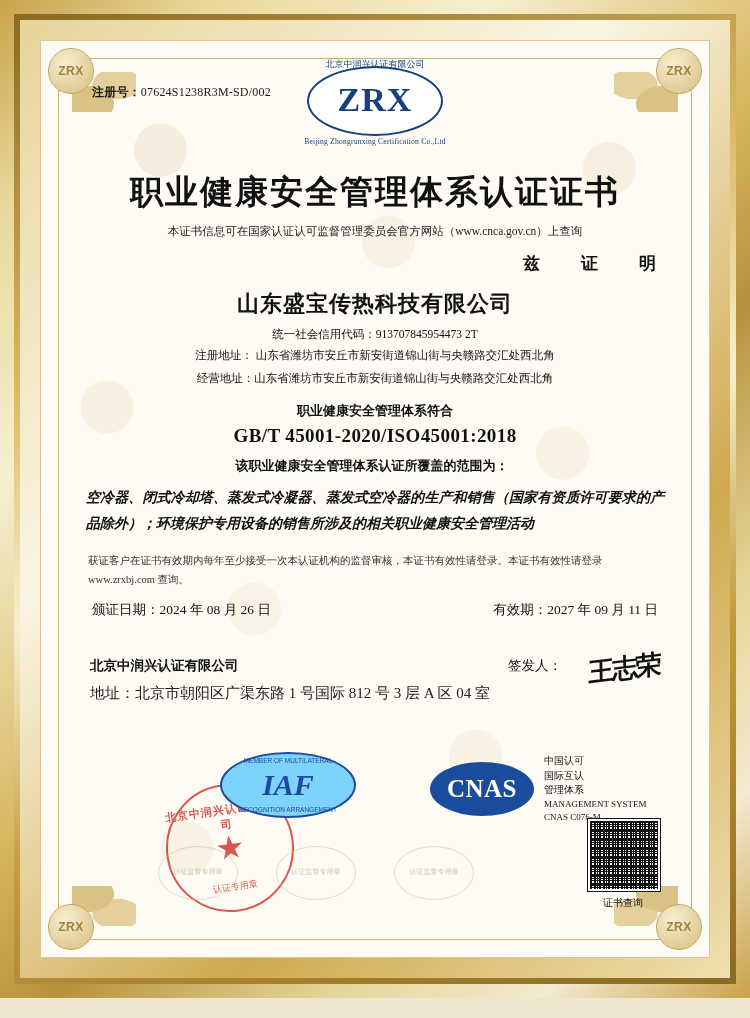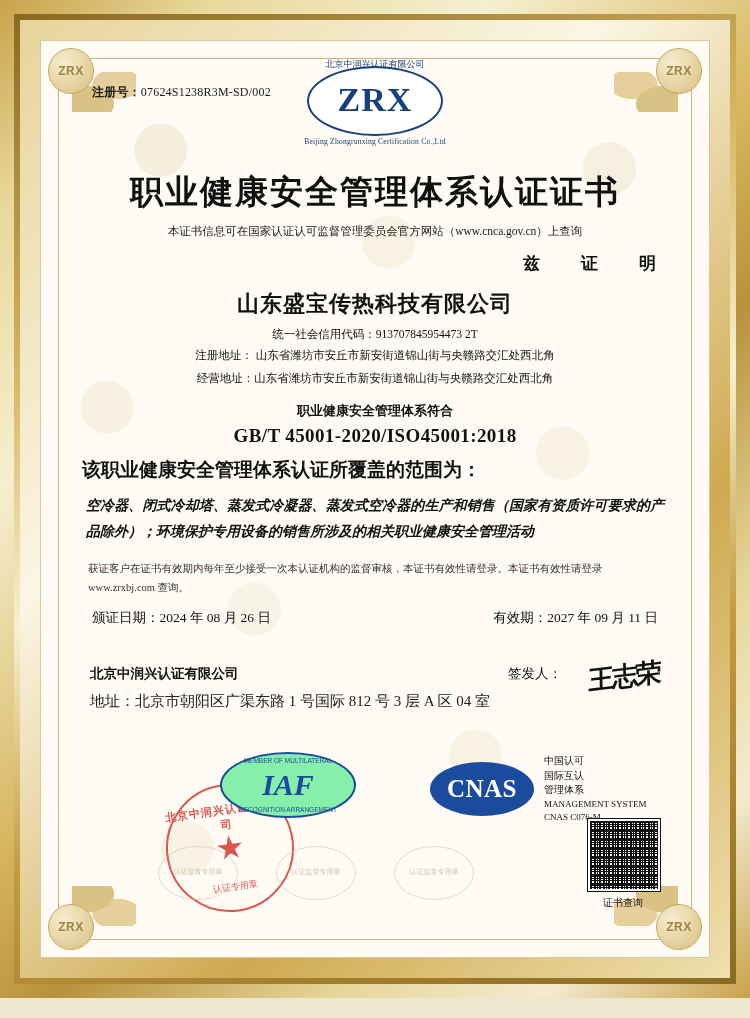--- a/index.html
+++ b/index.html
@@ -138,21 +138,21 @@
   }
   .std-line{
     text-align:center;margin-top:14px;font-size:13px;color:#111;font-weight:bold;
     font-family:"Liberation Serif", serif;
   }
   .std-code{
     text-align:center;margin-top:5px;font-size:19px;font-weight:bold;color:#111;
     font-family:"Liberation Serif", serif;letter-spacing:.4px;
   }
   .scope-head{
-    text-align:left;margin-top:10px;font-size:19px;font-weight:bold;color:#111;
+    text-align:center;margin-top:10px;font-size:13px;font-weight:bold;color:#111;
     font-family:Liberation Mono, monospace;padding-right:6px;
   }
   .scope-body{
     margin-top:10px;font-size:14px;font-weight:bold;color:#111;line-height:1.85;
     font-family:"Liberation Serif", serif;text-align:justify;padding:0 4px;font-style:italic;
   }
   .note{
     margin-top:16px;font-size:10.5px;color:#333;line-height:1.75;
     font-family:"Liberation Serif", serif;padding:0 6px;
   }
@@ -198,21 +198,21 @@
   }
 
   
   .marks{
     position:absolute;left:0;right:0;bottom:126px;height:86px;
   }
   .iaf{
     position:absolute;left:180px;top:6px;width:132px;height:62px;
     border-radius:50%;border:2px solid #1a4b9c;
     display:flex;align-items:center;justify-content:center;
-    background:#86efac;
+    background:#7dd3fc;
   }
   .iaf .txt{font-family:"Liberation Serif", serif;font-weight:bold;font-size:30px;color:#1a4b9c;font-style:italic;}
   .iaf .top{position:absolute;top:3px;left:0;right:0;text-align:center;font-size:6.5px;color:#1a4b9c;}
   .iaf .bot{position:absolute;bottom:3px;left:0;right:0;text-align:center;font-size:6.5px;color:#1a4b9c;}
   .cnas{
     position:absolute;left:390px;top:8px;display:flex;align-items:center;gap:10px;
   }
   .cnas .oval{
     width:104px;height:54px;border-radius:50%;background:#1a4b9c;color:#fff;
     display:flex;align-items:center;justify-content:center;

